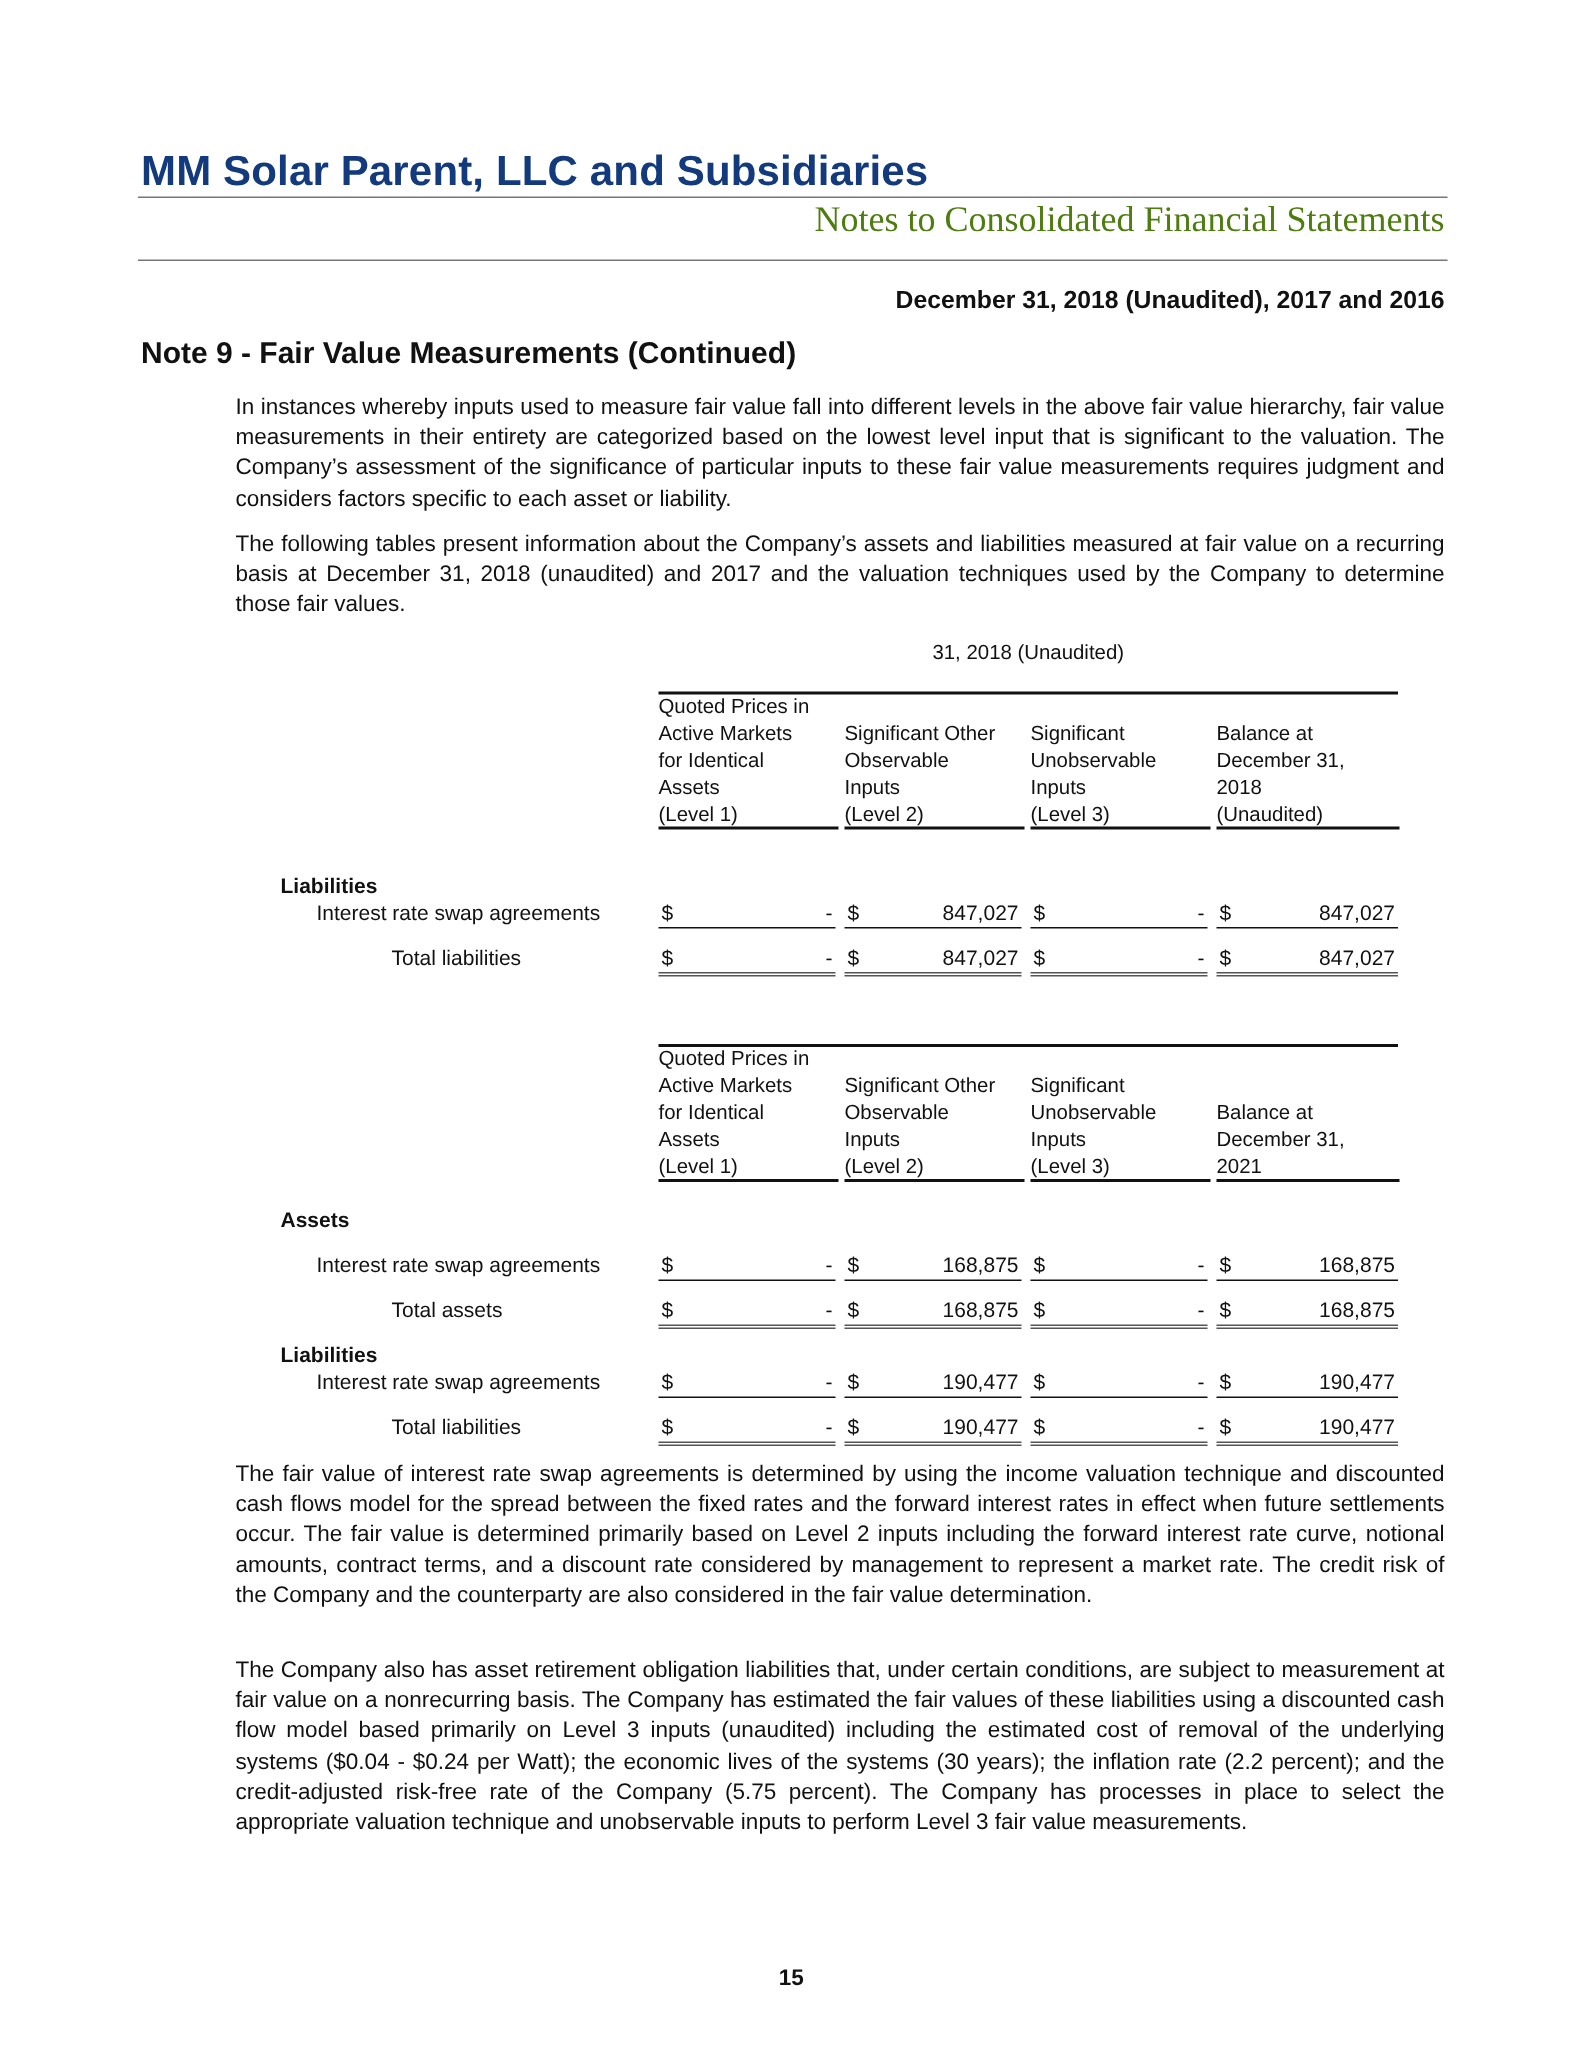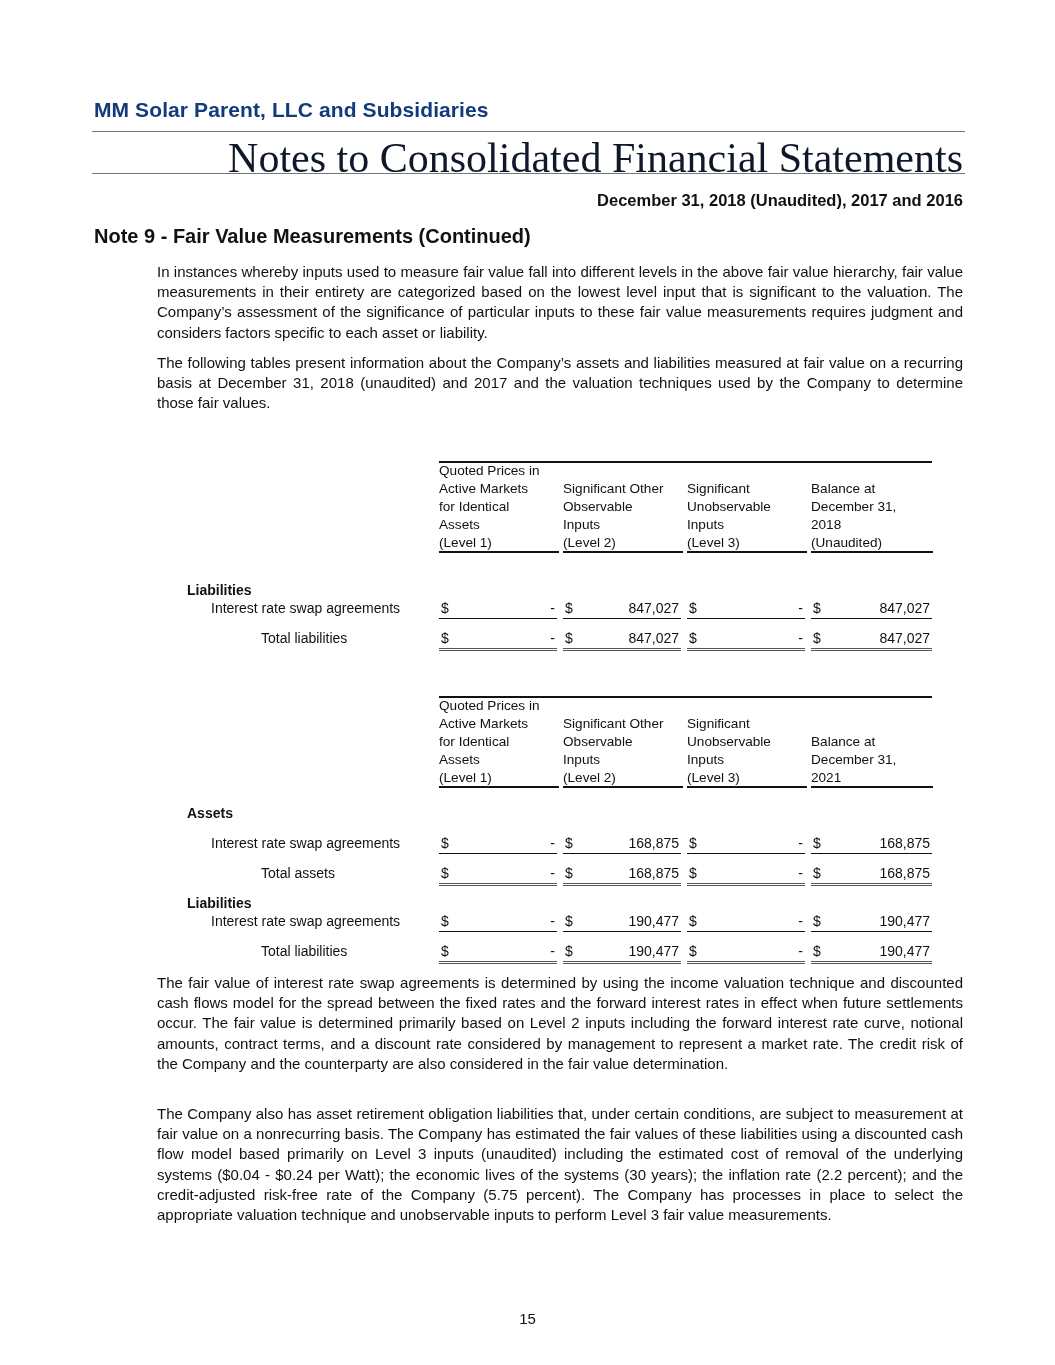--- a/index.html
+++ b/index.html
@@ -1,19 +1,19 @@
 <!DOCTYPE html>
 <html><head>
 <meta charset="utf-8">
 <style>
   html, body { margin: 0; padding: 0; background: #ffffff; }
   body { width: 1055px; height: 1365px; position: relative; overflow: hidden; font-family: "Liberation Sans", sans-serif; color: #111; }
-  .company { position: absolute; left: 94px; top: 98px; font-size: 21px; font-weight: bold; color: #123a7d; letter-spacing: 0.1px; }
+  .company { position: absolute; left: 94px; top: 98px; font-size: 28px; font-weight: bold; color: #123a7d; letter-spacing: 0.1px; }
   .rule1 { position: absolute; left: 92px; top: 131px; width: 873px; height: 0; border-top: 1px solid #777; }
-  .doctitle { position: absolute; right: 92px; top: 134px; font-family: "Liberation Serif", serif; font-size: 42px; color: #0f172a; white-space: nowrap; margin-left: 12px; }
+  .doctitle { position: absolute; right: 92px; top: 134px; font-family: "Liberation Serif", serif; font-size: 24px; color: #4d7c0f; white-space: nowrap; margin-left: 12px; }
   .rule2 { position: absolute; left: 92px; top: 173px; width: 873px; height: 0; border-top: 1px solid #777; }
   .dates { position: absolute; right: 92px; top: 191px; font-size: 16.5px; font-weight: bold; }
   .note { position: absolute; left: 94px; top: 225px; font-size: 20px; font-weight: bold; }
   .para { position: absolute; left: 157px; width: 806px; font-size: 15px; line-height: 20.2px; text-align: justify; }
   .p1 { top: 262px; }
   .p2 { top: 353px; }
   .p3 { top: 973px; }
   .p4 { top: 1104px; }
 
   .caption { position: absolute; left: 439px; width: 493px; text-align: center; font-size: 13.6px; line-height: 17.5px; overflow: hidden; white-space: nowrap; }
@@ -22,37 +22,38 @@
   .colhead span { display: block; }
   .colrule { position: absolute; border-top: 2px solid #111; }
 
   .rowlabel { position: absolute; font-size: 14px; }
   .rowlabel.bold { font-weight: bold; }
   .cell { position: absolute; width: 118px; height: 18px; font-size: 14px; border-bottom: 1px solid #111; }
   .cell.dbl { border-bottom: 3px double #555; }
   .cell .cur { position: absolute; left: 2px; top: 0; }
   .cell .val { position: absolute; right: 2px; top: 0; }
 
-  .pagenum { position: absolute; left: 0; width: 1055px; top: 1310px; text-align: center; font-size: 15px; }
+  .pagenum { position: absolute; left: 0; width: 1055px; top: 1310px; text-align: center; font-size: 15px; font-weight: bold; }
 </style>
 </head>
 <body>
 
 <div class="company">MM Solar Parent, LLC and Subsidiaries</div>
 <div class="rule1"></div>
 <div class="doctitle">Notes to Consolidated Financial Statements</div>
 <div class="rule2"></div>
 <div class="dates">December 31, 2018 (Unaudited), 2017 and 2016</div>
 <div class="note">Note 9 - Fair Value Measurements (Continued)</div>
 
 <div class="para p1">In instances whereby inputs used to measure fair value fall into different levels in the above fair value hierarchy, fair value measurements in their entirety are categorized based on the lowest level input that is significant to the valuation. The Company’s assessment of the significance of particular inputs to these fair value measurements requires judgment and considers factors specific to each asset or liability.</div>
 <div class="para p2">The following tables present information about the Company’s assets and liabilities measured at fair value on a recurring basis at December 31, 2018 (unaudited) and 2017 and the valuation techniques used by the Company to determine those fair values.</div>
 
 <div>
   <div class="caption" style="top:426px;">
+    <div>31, 2018 (Unaudited)</div>
   </div>
   <div class="caprule" style="top:461px;"></div>
 
   <div class="colhead" style="left:439px;width:120px;top:462px;">
     <span>Quoted Prices in</span>
     <span>Active Markets</span>
     <span>for Identical</span>
     <span>Assets</span>
     <span>(Level 1)</span>
   </div>

